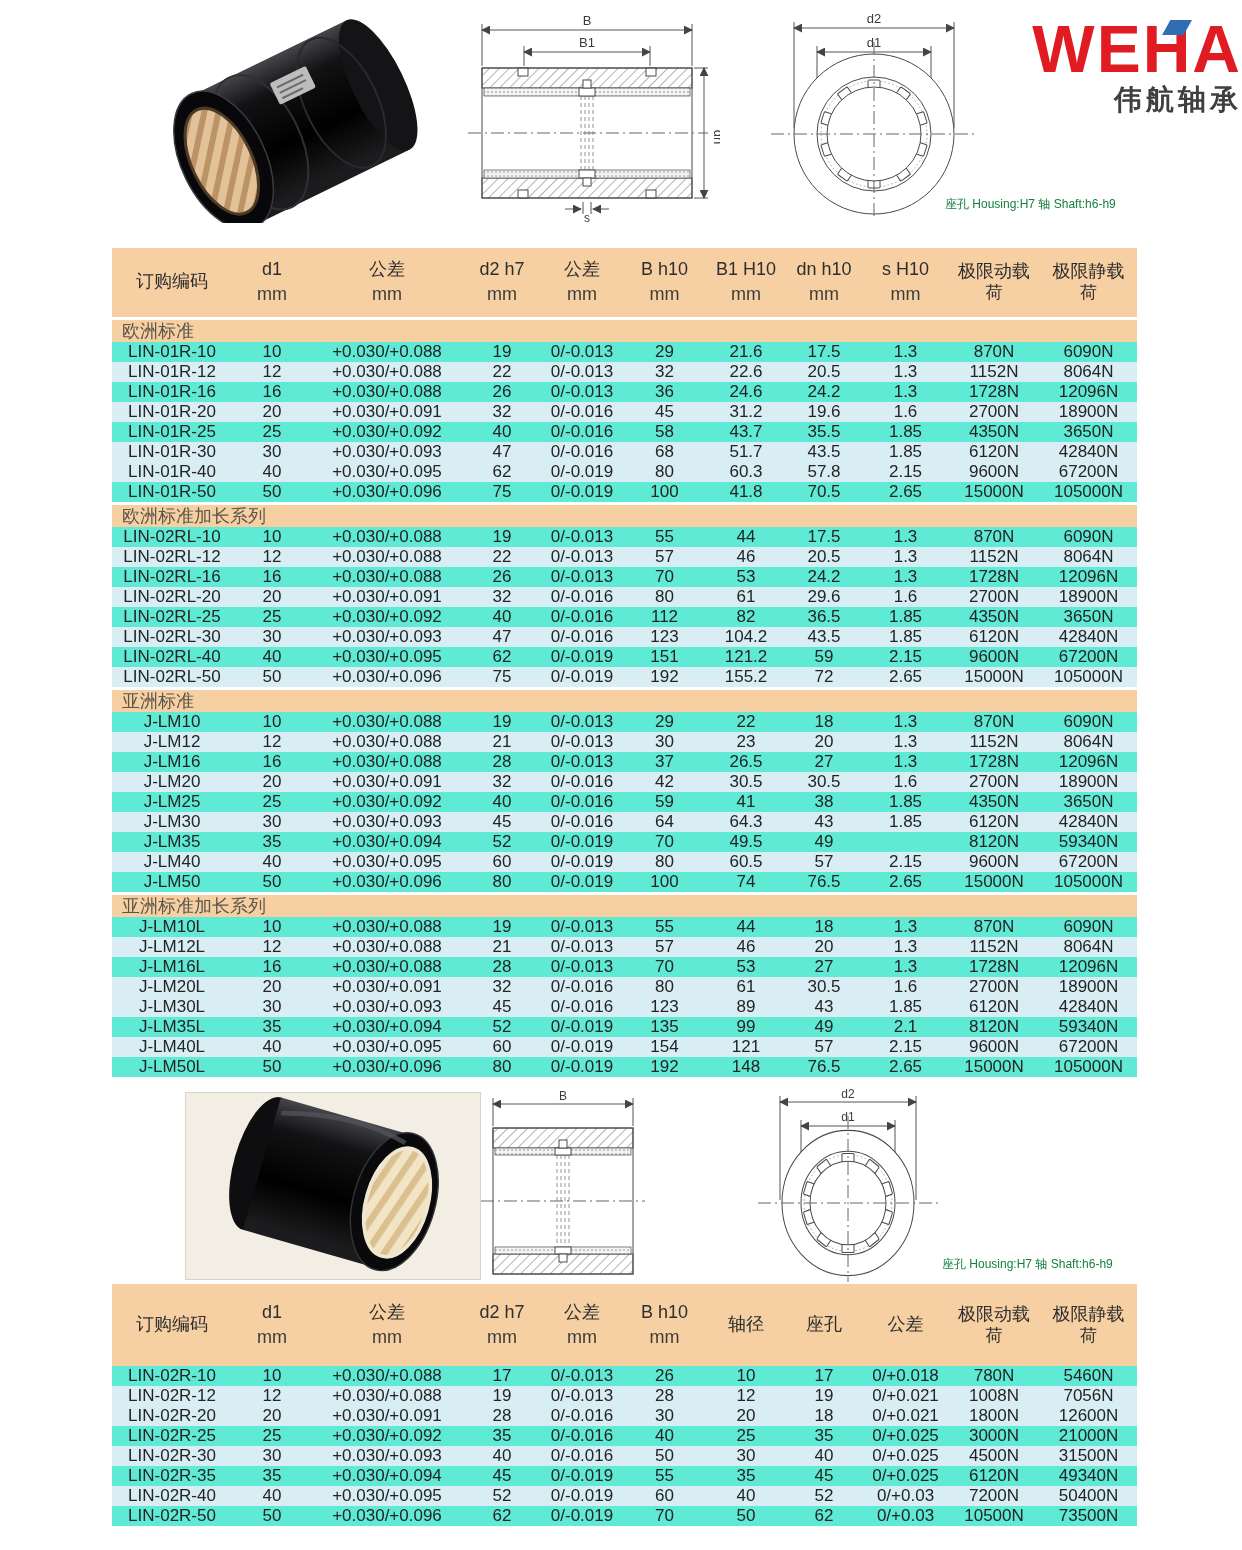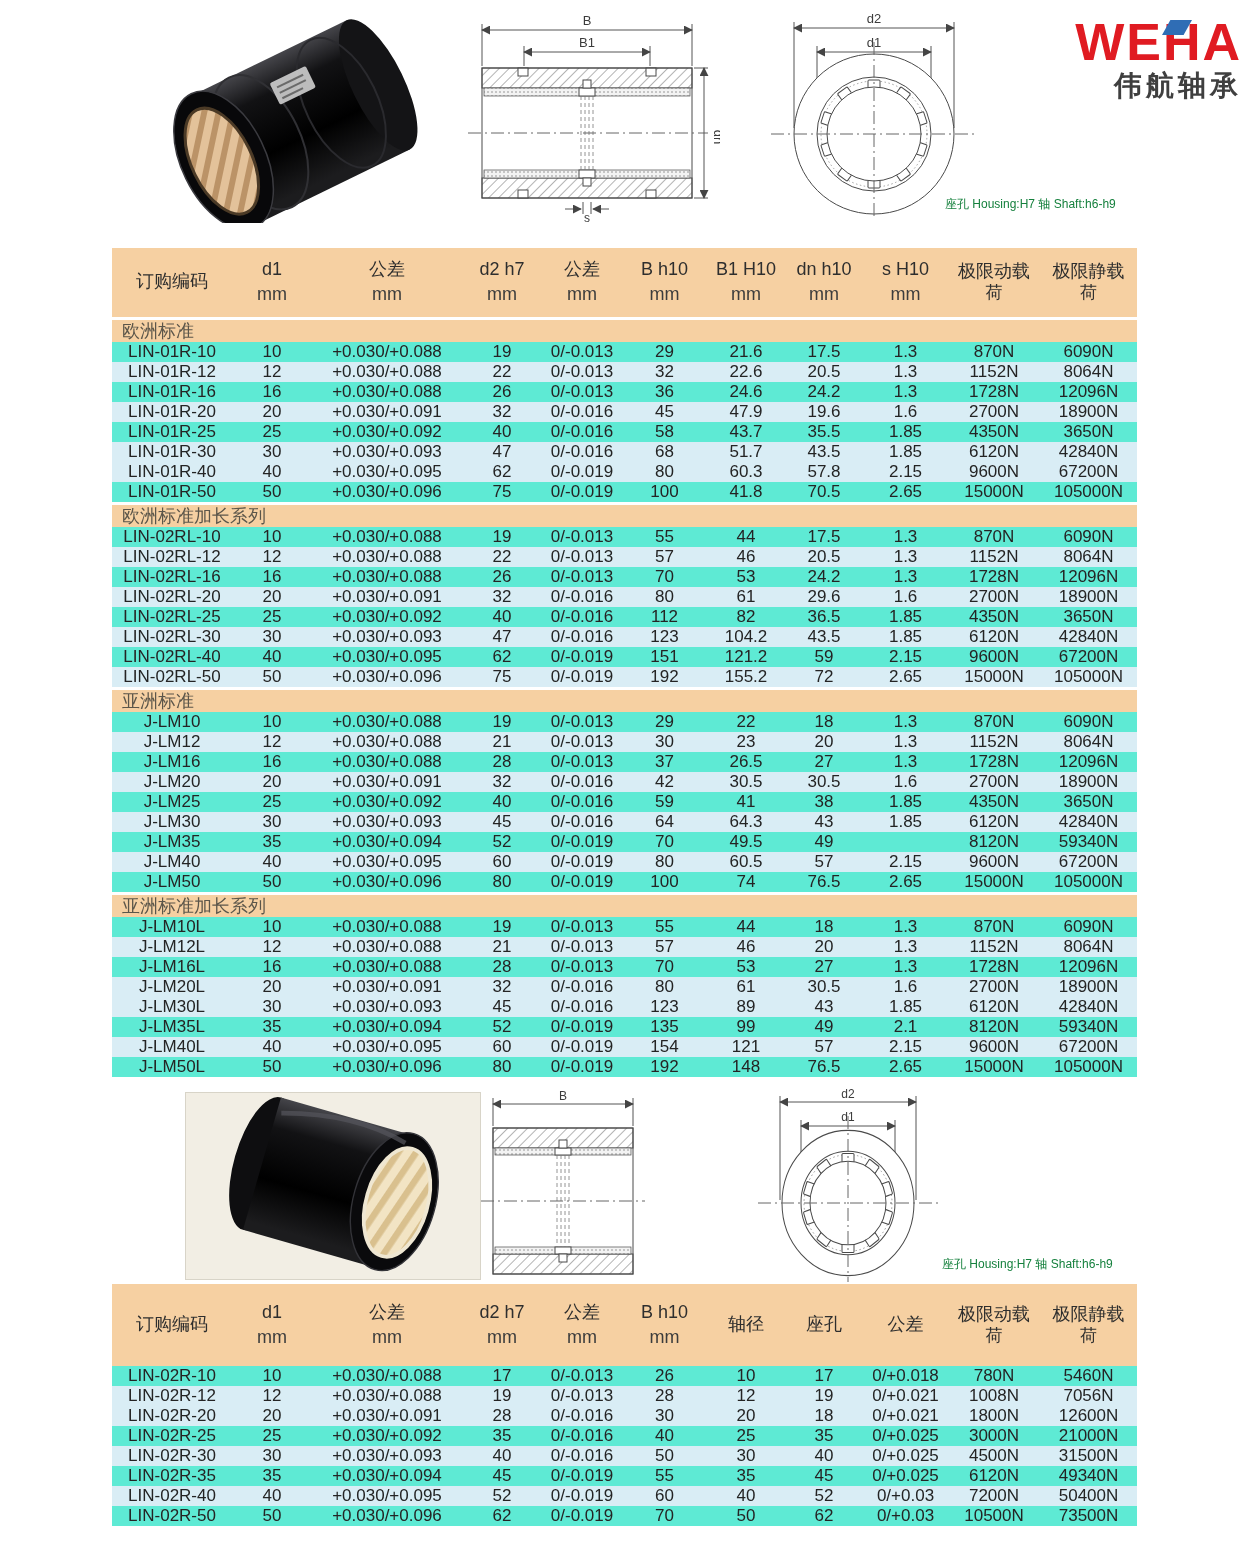--- a/index.html
+++ b/index.html
@@ -7,21 +7,21 @@
   .page {
     position:relative; width:1242px; height:1550px; background:#fff;
     font-family:"Liberation Sans","DejaVu Sans",sans-serif; color:#222; overflow:hidden;
   }
   
   .top { position:absolute; left:0; top:0; width:1242px; height:244px; }
   .photo1 { position:absolute; left:140px; top:8px; width:320px; height:218px; }
   .cs1    { position:absolute; left:462px; top:6px; width:258px; height:218px; }
   .cir1   { position:absolute; left:758px; top:6px; width:232px; height:218px; }
   .logo { position:absolute; top:16px; right:0px; width:238px; text-align:right; }
-  .logo-en { font-size:52px; font-weight:bold; letter-spacing:2px; line-height:1.0; }
+  .logo-en { font-size:66px; font-weight:bold; letter-spacing:2px; line-height:1.0; }
   .logo-cn { font-size:28px; font-weight:bold; letter-spacing:4px; line-height:1.1; margin-top:3px; white-space:nowrap; }
   .logo-wedge { position:absolute; top:4px; right:50px; width:30px; height:15px;
     clip-path:polygon(28% 0,100% 0,72% 100%,0 100%); }
   .note { position:absolute; font-size:12px; color:#15803d; white-space:nowrap; }
   .note1 { top:196px; left:945px; }
   .note2 { top:1256px; left:942px; }
   
   table { border-collapse:collapse; table-layout:fixed; width:1025px; position:absolute; left:112px; background:#5eead4; }
   #t1 { top:248px; }
   #t2 { top:1284px; }
@@ -291,21 +291,21 @@
           <td>1728N</td>
           <td>12096N</td>
         </tr>
         <tr class="b">
           <td>LIN-01R-20</td>
           <td>20</td>
           <td>+0.030/+0.091</td>
           <td>32</td>
           <td>0/-0.016</td>
           <td>45</td>
-          <td>47.9</td>
+          <td>31.2</td>
           <td>19.6</td>
           <td>1.6</td>
           <td>2700N</td>
           <td>18900N</td>
         </tr>
         <tr>
           <td>LIN-01R-25</td>
           <td>25</td>
           <td>+0.030/+0.092</td>
           <td>40</td>

